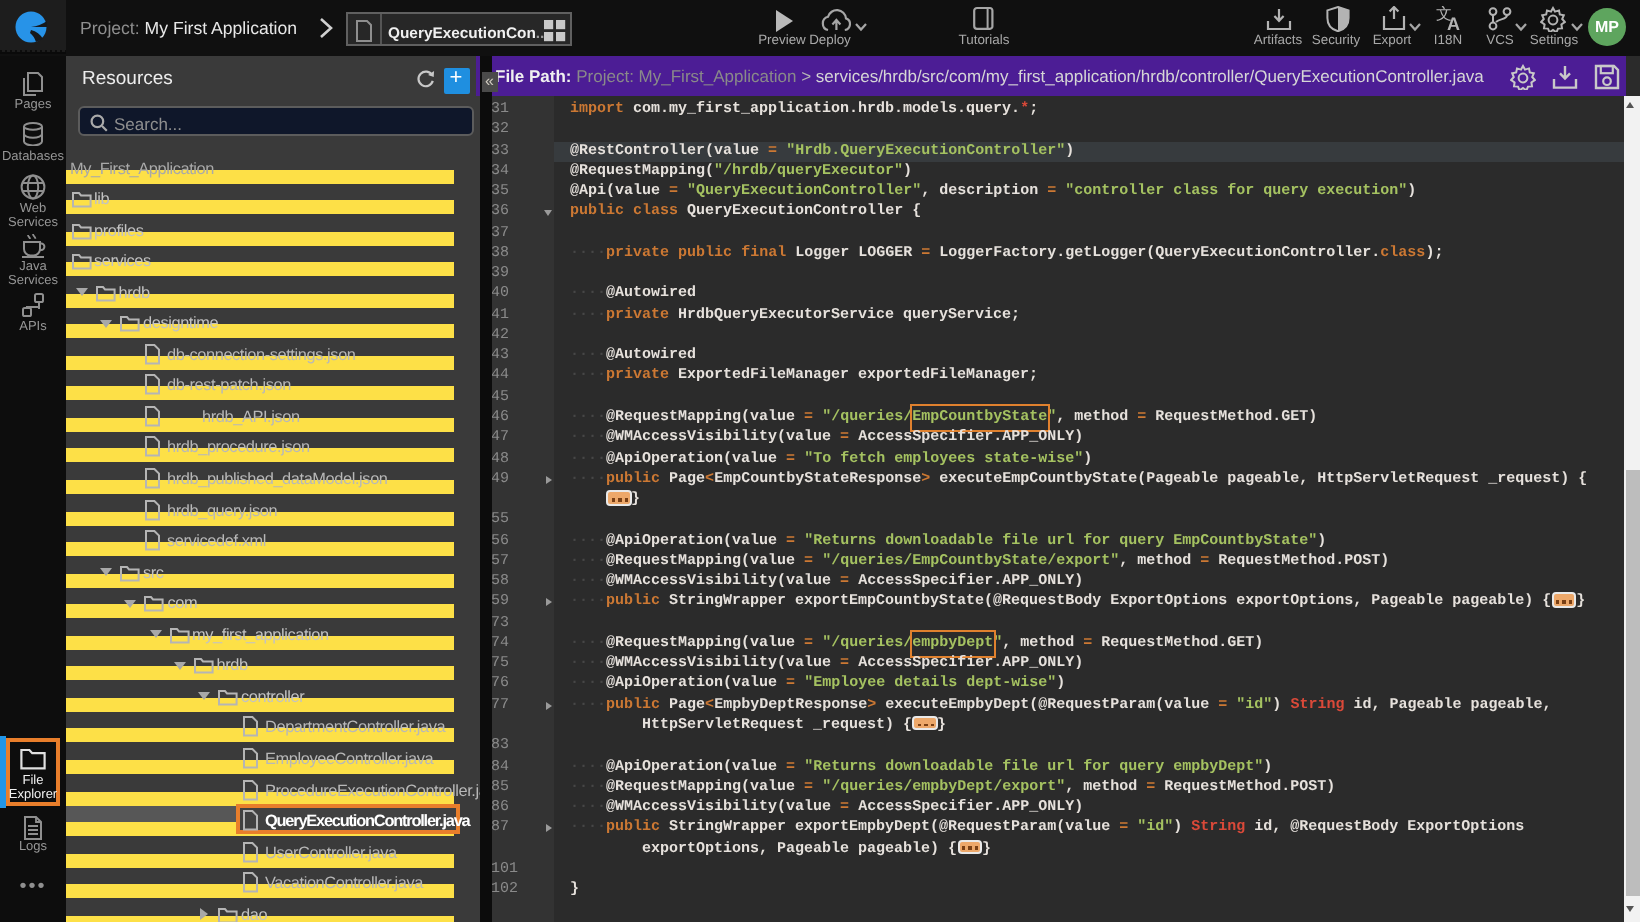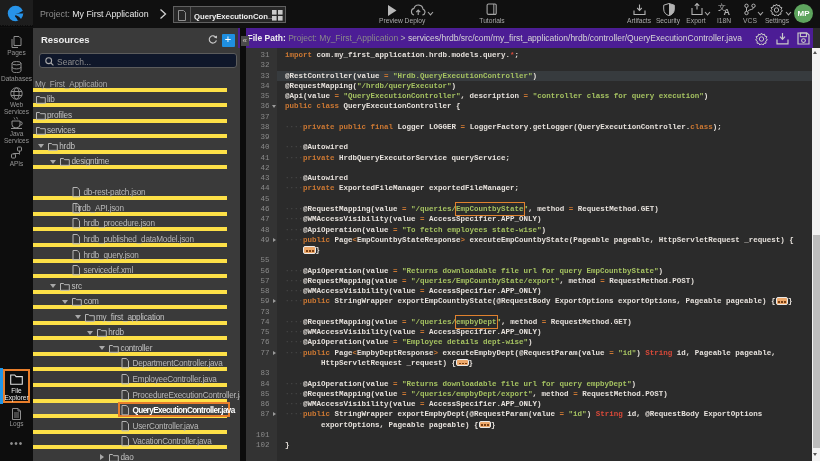--- a/index.html
+++ b/index.html
@@ -11,34 +11,34 @@
 #logocell{position:absolute;left:0;top:0;width:33px;height:27px;background:#1d1d1d;border-bottom:1px solid #0a0a0a}#logocell:after{content:"";position:absolute;left:0;top:24.5px;width:33px;height:1px;background:repeating-linear-gradient(90deg,#0c0c0c 0,#0c0c0c 1px,transparent 1px,transparent 2.5px)}
 .tlabel{position:absolute;font-size:6.7px;color:#a9a9a9;text-align:center;white-space:nowrap}
 .ticon{position:absolute}
 
 #sidebar{position:absolute;left:0;top:28px;width:33px;height:433px;background:#0d0d0d}
 .slabel{position:absolute;width:33px;text-align:center;font-size:6.5px;color:#969696;line-height:7.5px}
 
 #panel{position:absolute;left:33px;top:28px;width:207px;height:433px;background:#3a3a3a}
 #panelhead{position:absolute;left:0;top:0;width:211px;height:48px}
 #rows{position:absolute;left:0;top:48px;width:207px;height:385px;overflow:hidden}
-.trow{position:absolute;left:0;width:194px;height:15.55px;background:#3a3a3a;border-bottom:4px solid #fde047}
+.trow{position:absolute;left:0;width:194px;height:15.55px;background:#3a3a3a;border-bottom:7px solid #fde047}
 .trow .txt{position:absolute;top:3.5px;font-size:8.2px;letter-spacing:-0.2px;color:#c2c2c2;white-space:nowrap}
 .caret{position:absolute;top:6px;width:0;height:0;border-left:3.5px solid transparent;border-right:3.5px solid transparent;border-top:4.5px solid #a8a8a8}
 .caretr{position:absolute;top:4.5px;width:0;height:0;border-top:3.5px solid transparent;border-bottom:3.5px solid transparent;border-left:4.5px solid #a8a8a8}
 .fold-ico,.file-ico{position:absolute;top:3px}
 
 #fpbar{position:absolute;left:238px;top:28px;width:574.5px;height:20px;background:#4c1d95}
 
 #codearea{position:absolute;left:245.5px;top:48px;width:574.5px;height:413px;background:#2b2b2b;overflow:hidden}
 #gutter{position:absolute;left:0;top:0;width:31px;height:413px;background:#333333}
 #activeline{position:absolute;left:31px;top:22.5px;width:535.5px;height:10.3px;background:#373b3e}
 #codelines{position:absolute;left:0;top:2px;width:576px;font-family:"Liberation Mono",monospace;font-size:7.5px;font-weight:bold;line-height:10.27px;letter-spacing:0}
 .cr{position:relative;height:10.27px;white-space:pre}
-.ln{position:absolute;left:0;width:24px;text-align:right;color:#8a8a8a;font-weight:normal}
+.ln{position:absolute;left:0;width:24px;color:#8a8a8a;font-weight:normal}
 .ct{position:absolute;left:39.5px;color:#e6e1dc}
 .k{color:#cc7833}
 .s{color:#a5c261}
 .rd{color:#da4939}
 .dt{color:#474747}
 .hl{outline:1.2px solid #e0812e;padding:2px 0}
 .foldbox{display:inline-block;width:12.5px;height:7.5px;background:#eda86a;border:1px solid #e9e9e9;border-radius:2px;vertical-align:-1.5px;position:relative}
 .foldbox:after{content:"";position:absolute;left:1.8px;top:2.8px;width:8px;height:1.7px;background:repeating-linear-gradient(90deg,#7a4015 0,#7a4015 1.6px,transparent 1.6px,transparent 3.2px)}
 
 #vscroll{position:absolute;left:812px;top:48px;width:8px;height:413px;background:#f2f2f2}
@@ -181,21 +181,21 @@
       <g id="folder">
           <path d="M0.5 1.5 h3 l1 1.2 h4.8 v5.6 h-8.8 z" fill="none" stroke="#b5b5b5" stroke-width="1"></path>
         </g>
       <g id="file">
           <path d="M1 0.5 h4.2 l2.3 2.3 v7 h-6.5 z" fill="none" stroke="#b5b5b5" stroke-width="1"></path>
         </g>
     </defs>
   </svg>
   <div id="panel">
     <div id="panelhead">
-      <div style="position:absolute;left:8px;top:6px;font-size:9.5px;font-weight:bold;color:#ededed">Resources</div>
+      <div style="position:absolute;left:8px;top:6px;font-size:9.5px;font-weight:normal;color:#ededed">Resources</div>
       <svg style="position:absolute;left:175px;top:7px" width="9.5" height="9.5" viewBox="0 0 12 12">
           <path d="M10.2 3.4 A4.6 4.6 0 1 0 10.6 6.9" fill="none" stroke="#c9c9c9" stroke-width="1.4"></path>
           <path d="M11.4 0.6 L11.2 4.4 L7.6 3.2 Z" fill="#c9c9c9"></path>
         </svg>
       <div style="position:absolute;left:188.5px;top:5.5px;width:13px;height:13px;background:#1f8fe0;border-radius:1px">
           <div style="position:absolute;left:3.2px;top:-0.5px;color:#fff;font-size:11px">+</div>
         </div>
       <div style="position:absolute;left:6px;top:25px;width:198px;height:15px;background:#0f172a;border:1px solid #5c5c5c;border-radius:3px">
         <svg style="position:absolute;left:5px;top:3px" width="9" height="9" viewBox="0 0 9 9">
             <circle cx="3.7" cy="3.7" r="2.9" fill="none" stroke="#aaa" stroke-width="1.1"></circle>
@@ -233,31 +233,37 @@
           </svg>
           <div class="txt" style="left:26.25px">hrdb</div>
         </div>
       <div class="trow" style="top:77.75px">
           <div class="caret" style="left:17.0px"></div>
           <svg class="fold-ico" style="left:27.0px;top:3.5px" width="10" height="9" viewBox="0 0 10 9">
             <use href="#folder"></use>
           </svg>
           <div class="txt" style="left:38.5px">designtime</div>
         </div>
+      <div class="trow" style="top:93.3px">
+          <svg class="file-ico" style="left:39.0px;top:2.5px" width="8" height="11" viewBox="0 0 8 11">
+            <use href="#file"></use>
+          </svg>
+          <div class="txt" style="left:50.5px;color:#b8b8b8">db-connection-settings.json</div>
+        </div>
       <div class="trow" style="top:108.85px">
           <svg class="file-ico" style="left:39.0px;top:2.5px" width="8" height="11" viewBox="0 0 8 11">
             <use href="#file"></use>
           </svg>
           <div class="txt" style="left:50.5px;color:#b8b8b8">db-rest-patch.json</div>
         </div>
       <div class="trow" style="top:124.4px">
           <svg class="file-ico" style="left:39.0px;top:2.5px" width="8" height="11" viewBox="0 0 8 11">
             <use href="#file"></use>
           </svg>
-          <div class="txt" style="left:42px;color:#b8b8b8">hrdb_API.json</div>
+          <div class="txt" style="left:68px;color:#b8b8b8">hrdb_API.json</div>
         </div>
       <div class="trow" style="top:139.95px">
           <svg class="file-ico" style="left:39.0px;top:2.5px" width="8" height="11" viewBox="0 0 8 11">
             <use href="#file"></use>
           </svg>
           <div class="txt" style="left:50.5px;color:#b8b8b8">hrdb_procedure.json</div>
         </div>
       <div class="trow" style="top:155.5px">
           <svg class="file-ico" style="left:39.0px;top:2.5px" width="8" height="11" viewBox="0 0 8 11">
             <use href="#file"></use>

